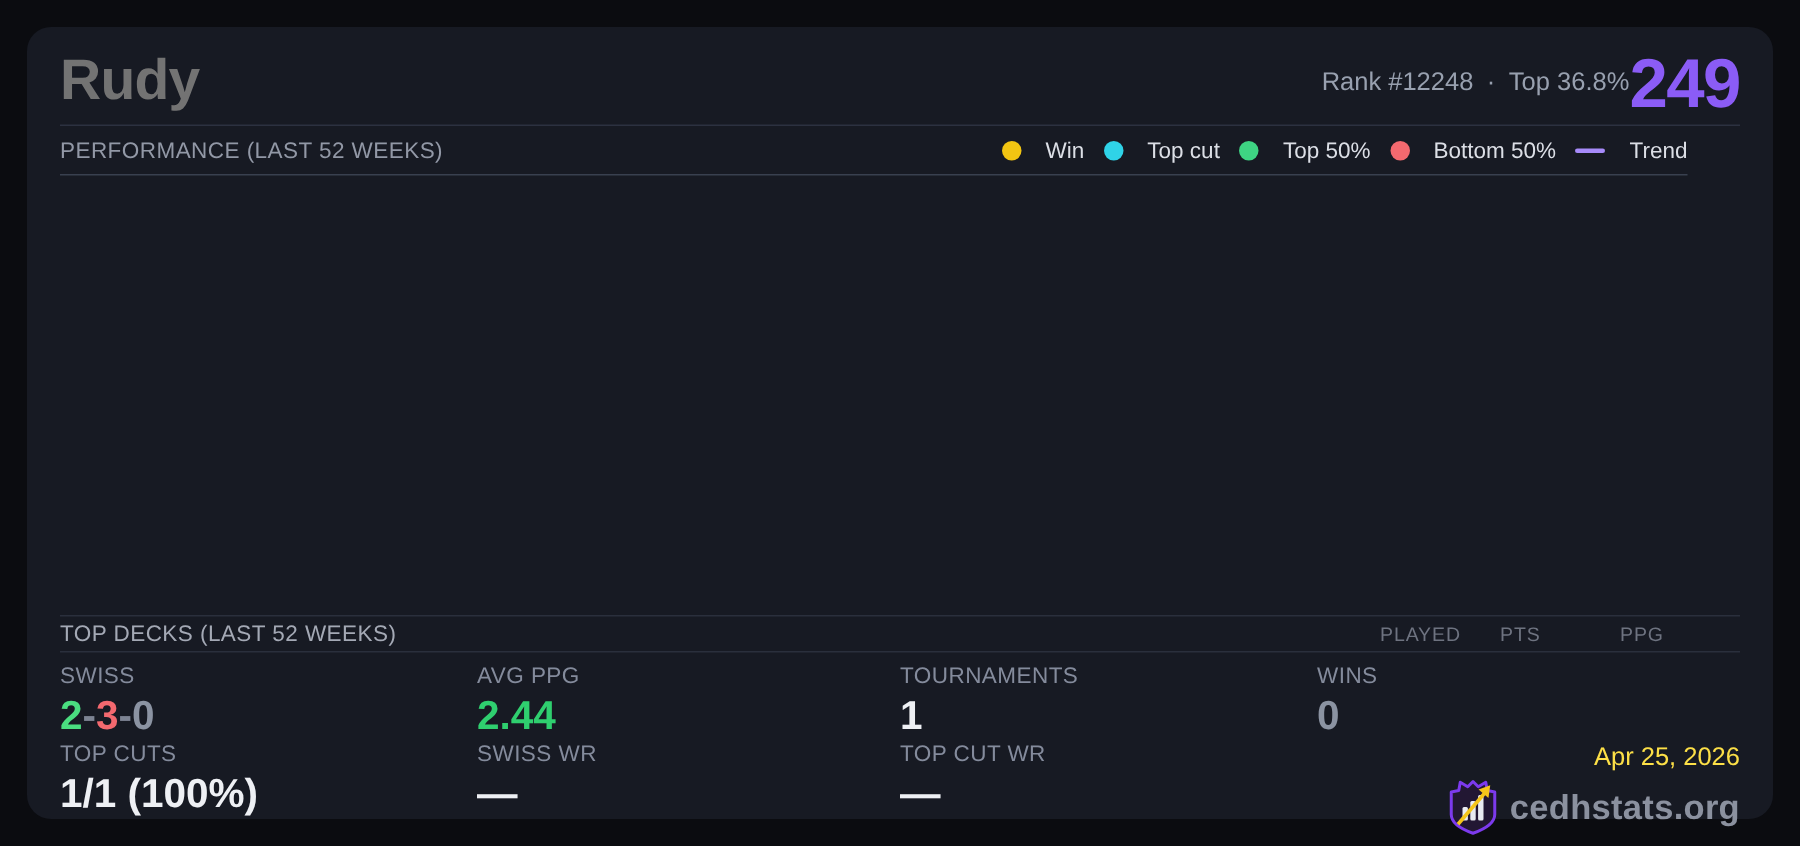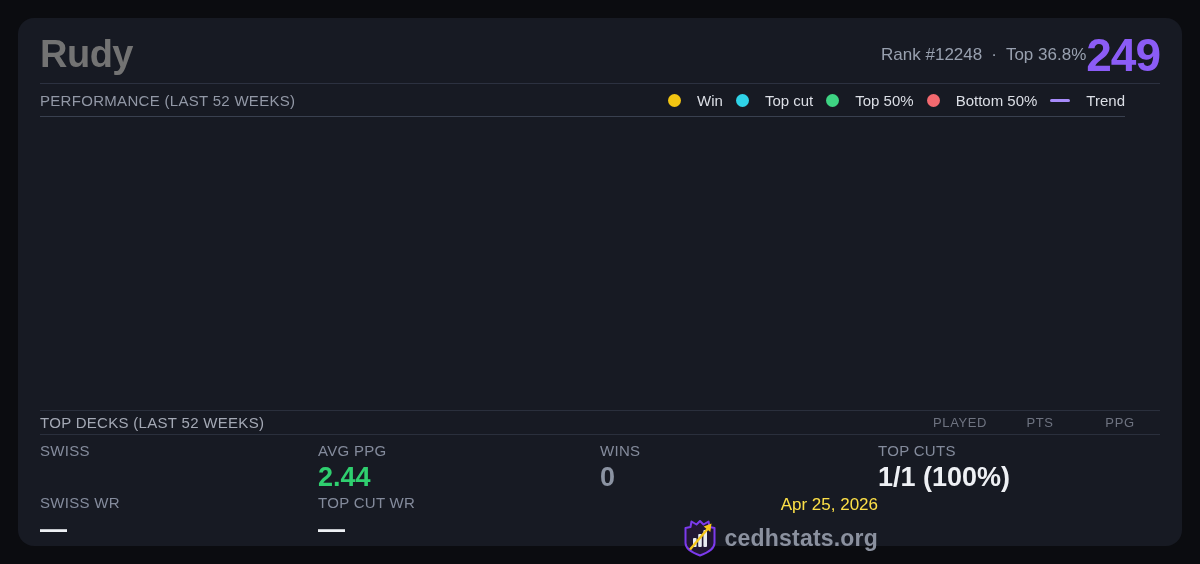--- a/index.html
+++ b/index.html
@@ -21,21 +21,21 @@
   .legend { display:flex; align-items:center; gap:13px; }
   .legend-item { display:flex; align-items:center; gap:16px; font-size:15px; color:#dcdfe6; }
   .dot { width:13px; height:13px; border-radius:50%; flex:0 0 auto; }
   .trend-swatch { width:20px; height:3px; border-radius:2px; }
   
   .chart-area { flex:1; }
   
   .decks-row { height:25px; border-top:1px solid #2a2f3c; border-bottom:1px solid #2a2f3c; display:flex; justify-content:space-between; align-items:center; }
   .decks-label { font-size:15px; color:#a4a9b5; letter-spacing:0.3px; }
   .decks-cols { display:flex; }
-  .decks-col { width:80px; text-align:center; font-size:13px; color:#6e7380; letter-spacing:0.6px; }
+  .decks-col { width:80px; text-align:left; font-size:13px; color:#6e7380; letter-spacing:0.6px; }
   
   .stats { padding-top:7px; display:grid; grid-template-columns:278px 282px 278px 1fr; }
   .stat { height:52px; }
   .stat-label { font-size:15px; color:#848b9c; letter-spacing:0.3px; margin-bottom:4px; }
   .stat-value { font-size:27px; font-weight:bold; color:#eef0f4; line-height:1.05; }
   .rec-sep { color:#7d8493; }
   
   .footer-cell { display:flex; flex-direction:column; align-items:flex-end; }
   .date { font-size:17px; color:#fde047; margin:1px 0 4px; }
   .brand { display:flex; align-items:center; gap:8px; }
@@ -92,27 +92,34 @@
       <span class="decks-col">PLAYED</span>
       <span class="decks-col">PTS</span>
       <span class="decks-col">PPG</span>
     </div>
   </div>
 
   <div class="stats">
 
     <div class="stat">
       <div class="stat-label">SWISS</div>
+      <div class="stat-value">
+        <span style="color: rgb(74, 222, 128);">2</span><span class="rec-sep">-</span><span style="color: rgb(243, 105, 111);">3</span><span class="rec-sep">-</span><span style="color: rgb(139, 147, 162);">0</span>
+      </div>
     </div>
 
     <div class="stat">
       <div class="stat-label">AVG PPG</div>
       <div class="stat-value" style="color: rgb(47, 207, 111);">2.44</div>
     </div>
 
+    <div class="stat">
+      <div class="stat-label">TOURNAMENTS</div>
+      <div class="stat-value">1</div>
+    </div>
 
     <div class="stat">
       <div class="stat-label">WINS</div>
       <div class="stat-value" style="color: rgb(139, 147, 162);">0</div>
     </div>
 
     <div class="stat">
       <div class="stat-label">TOP CUTS</div>
       <div class="stat-value">1/1 (100%)</div>
     </div>

